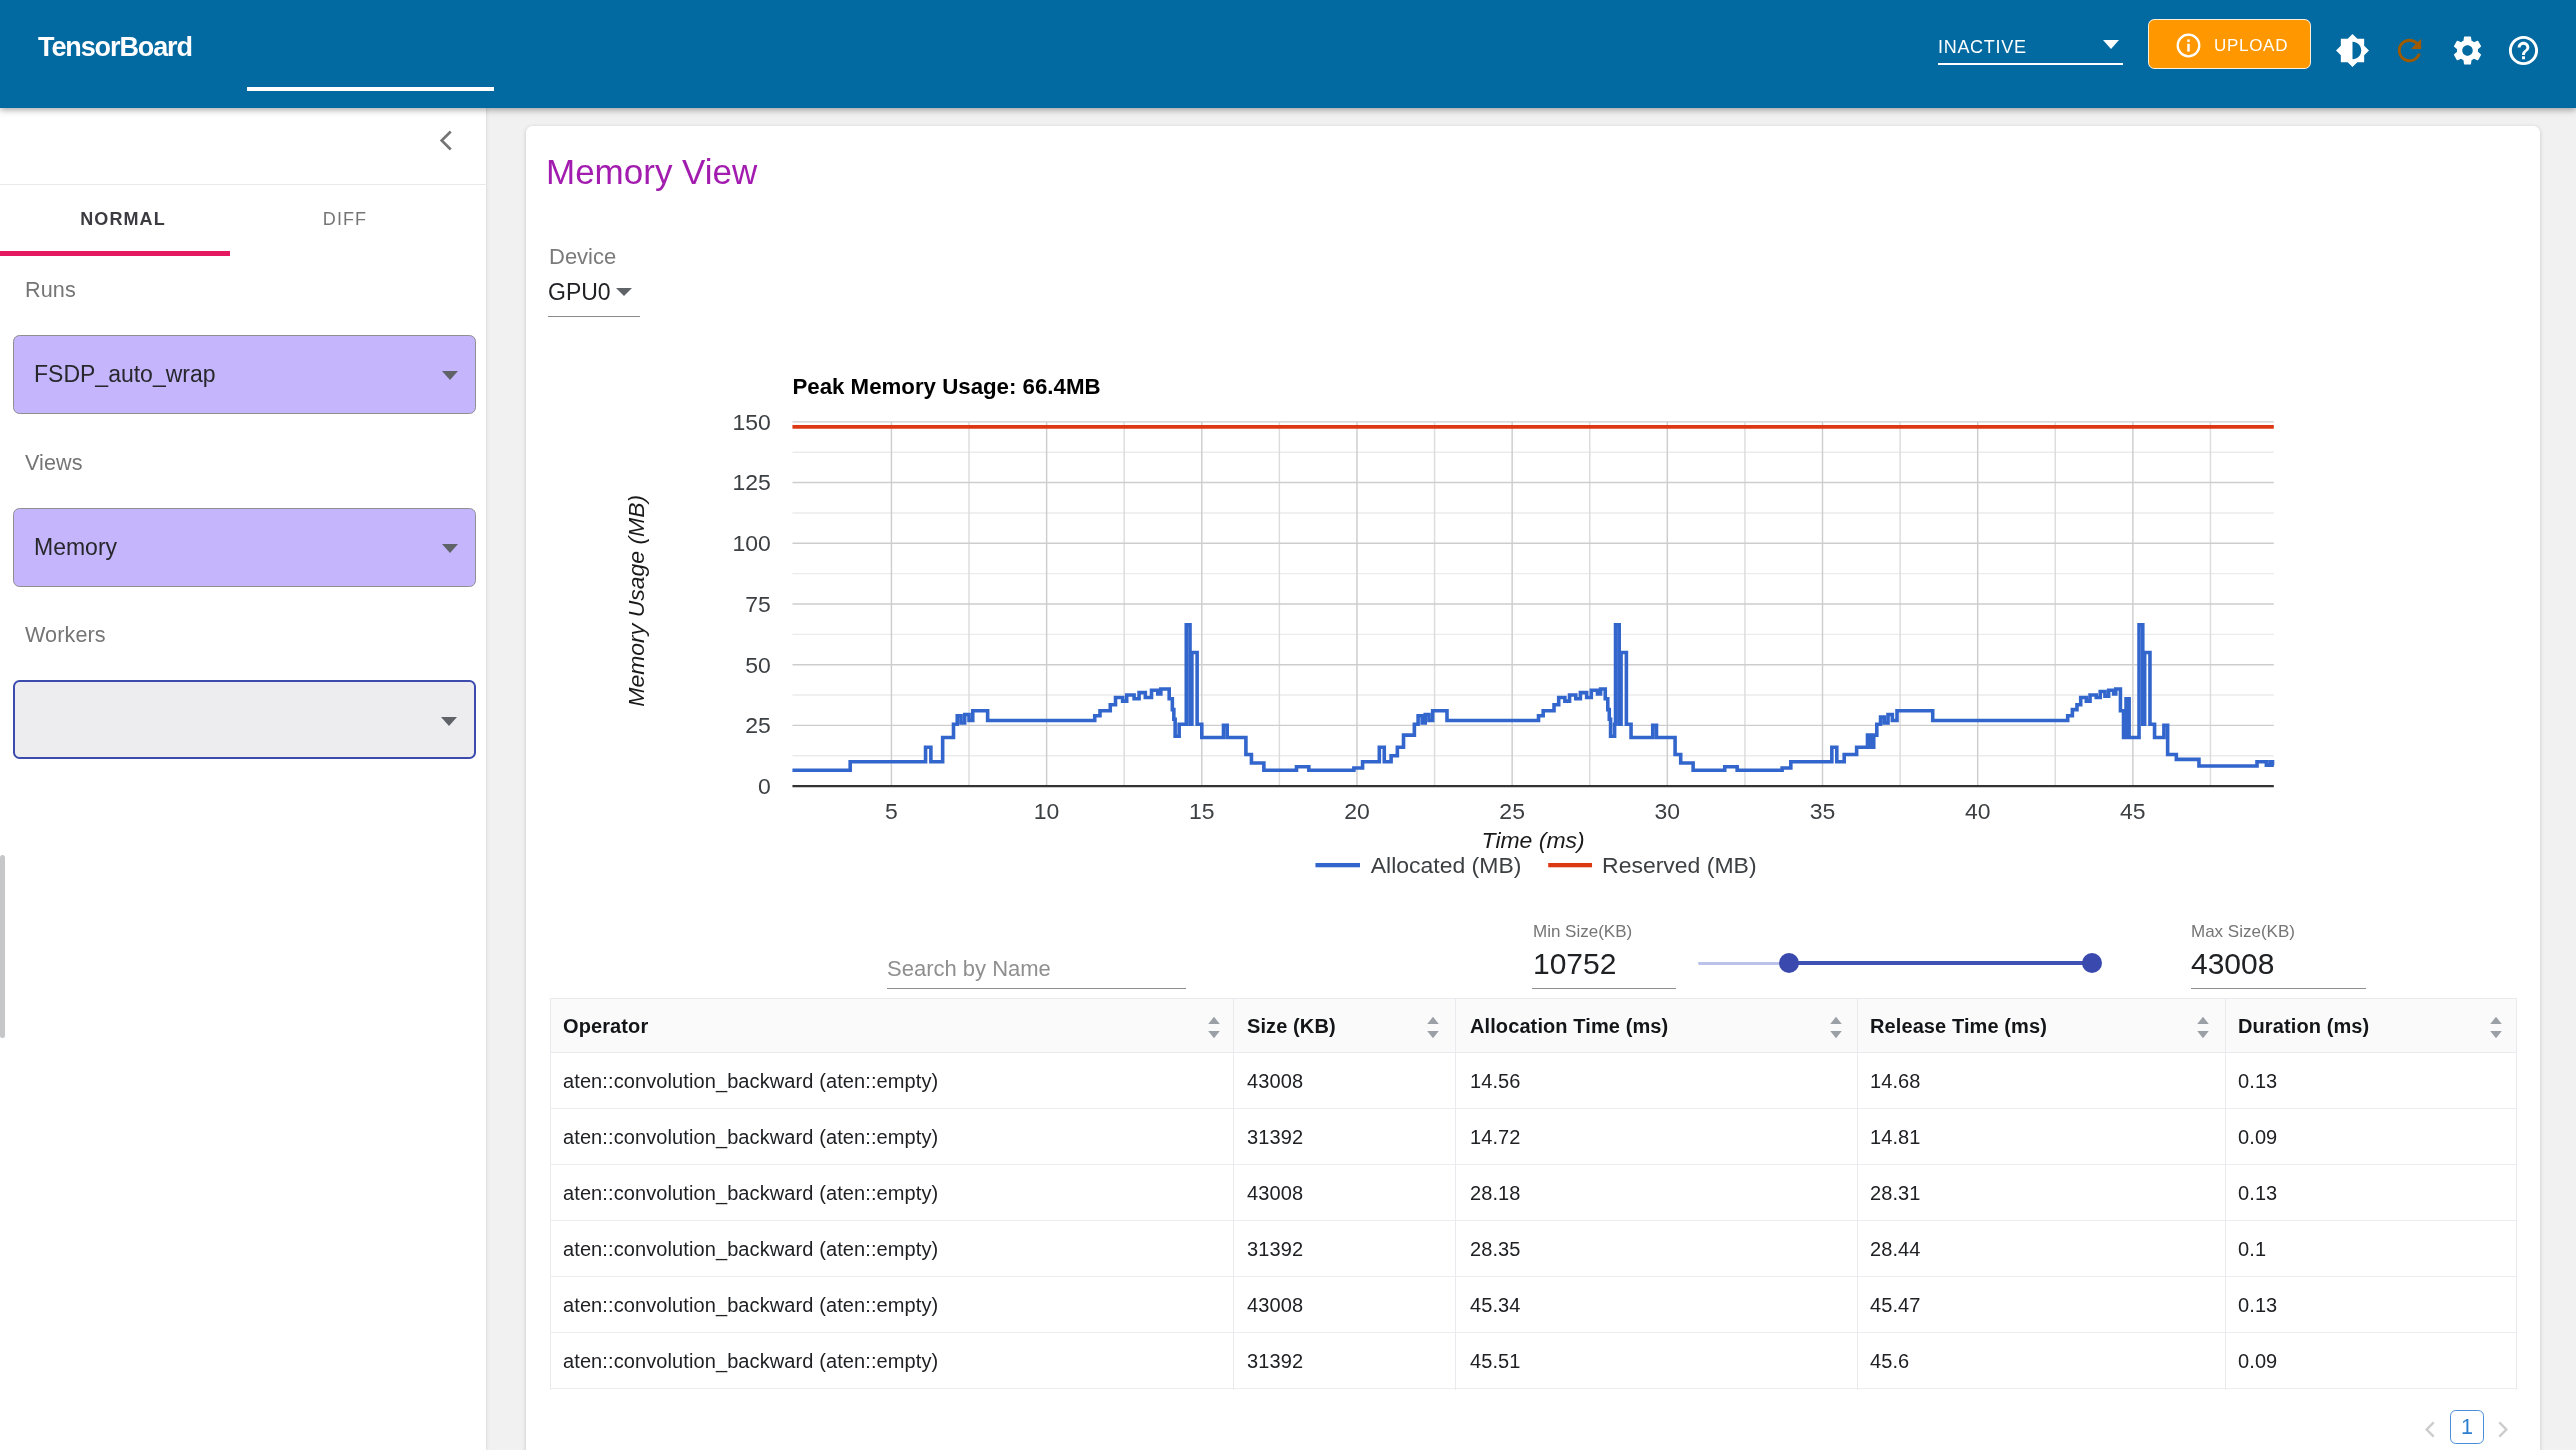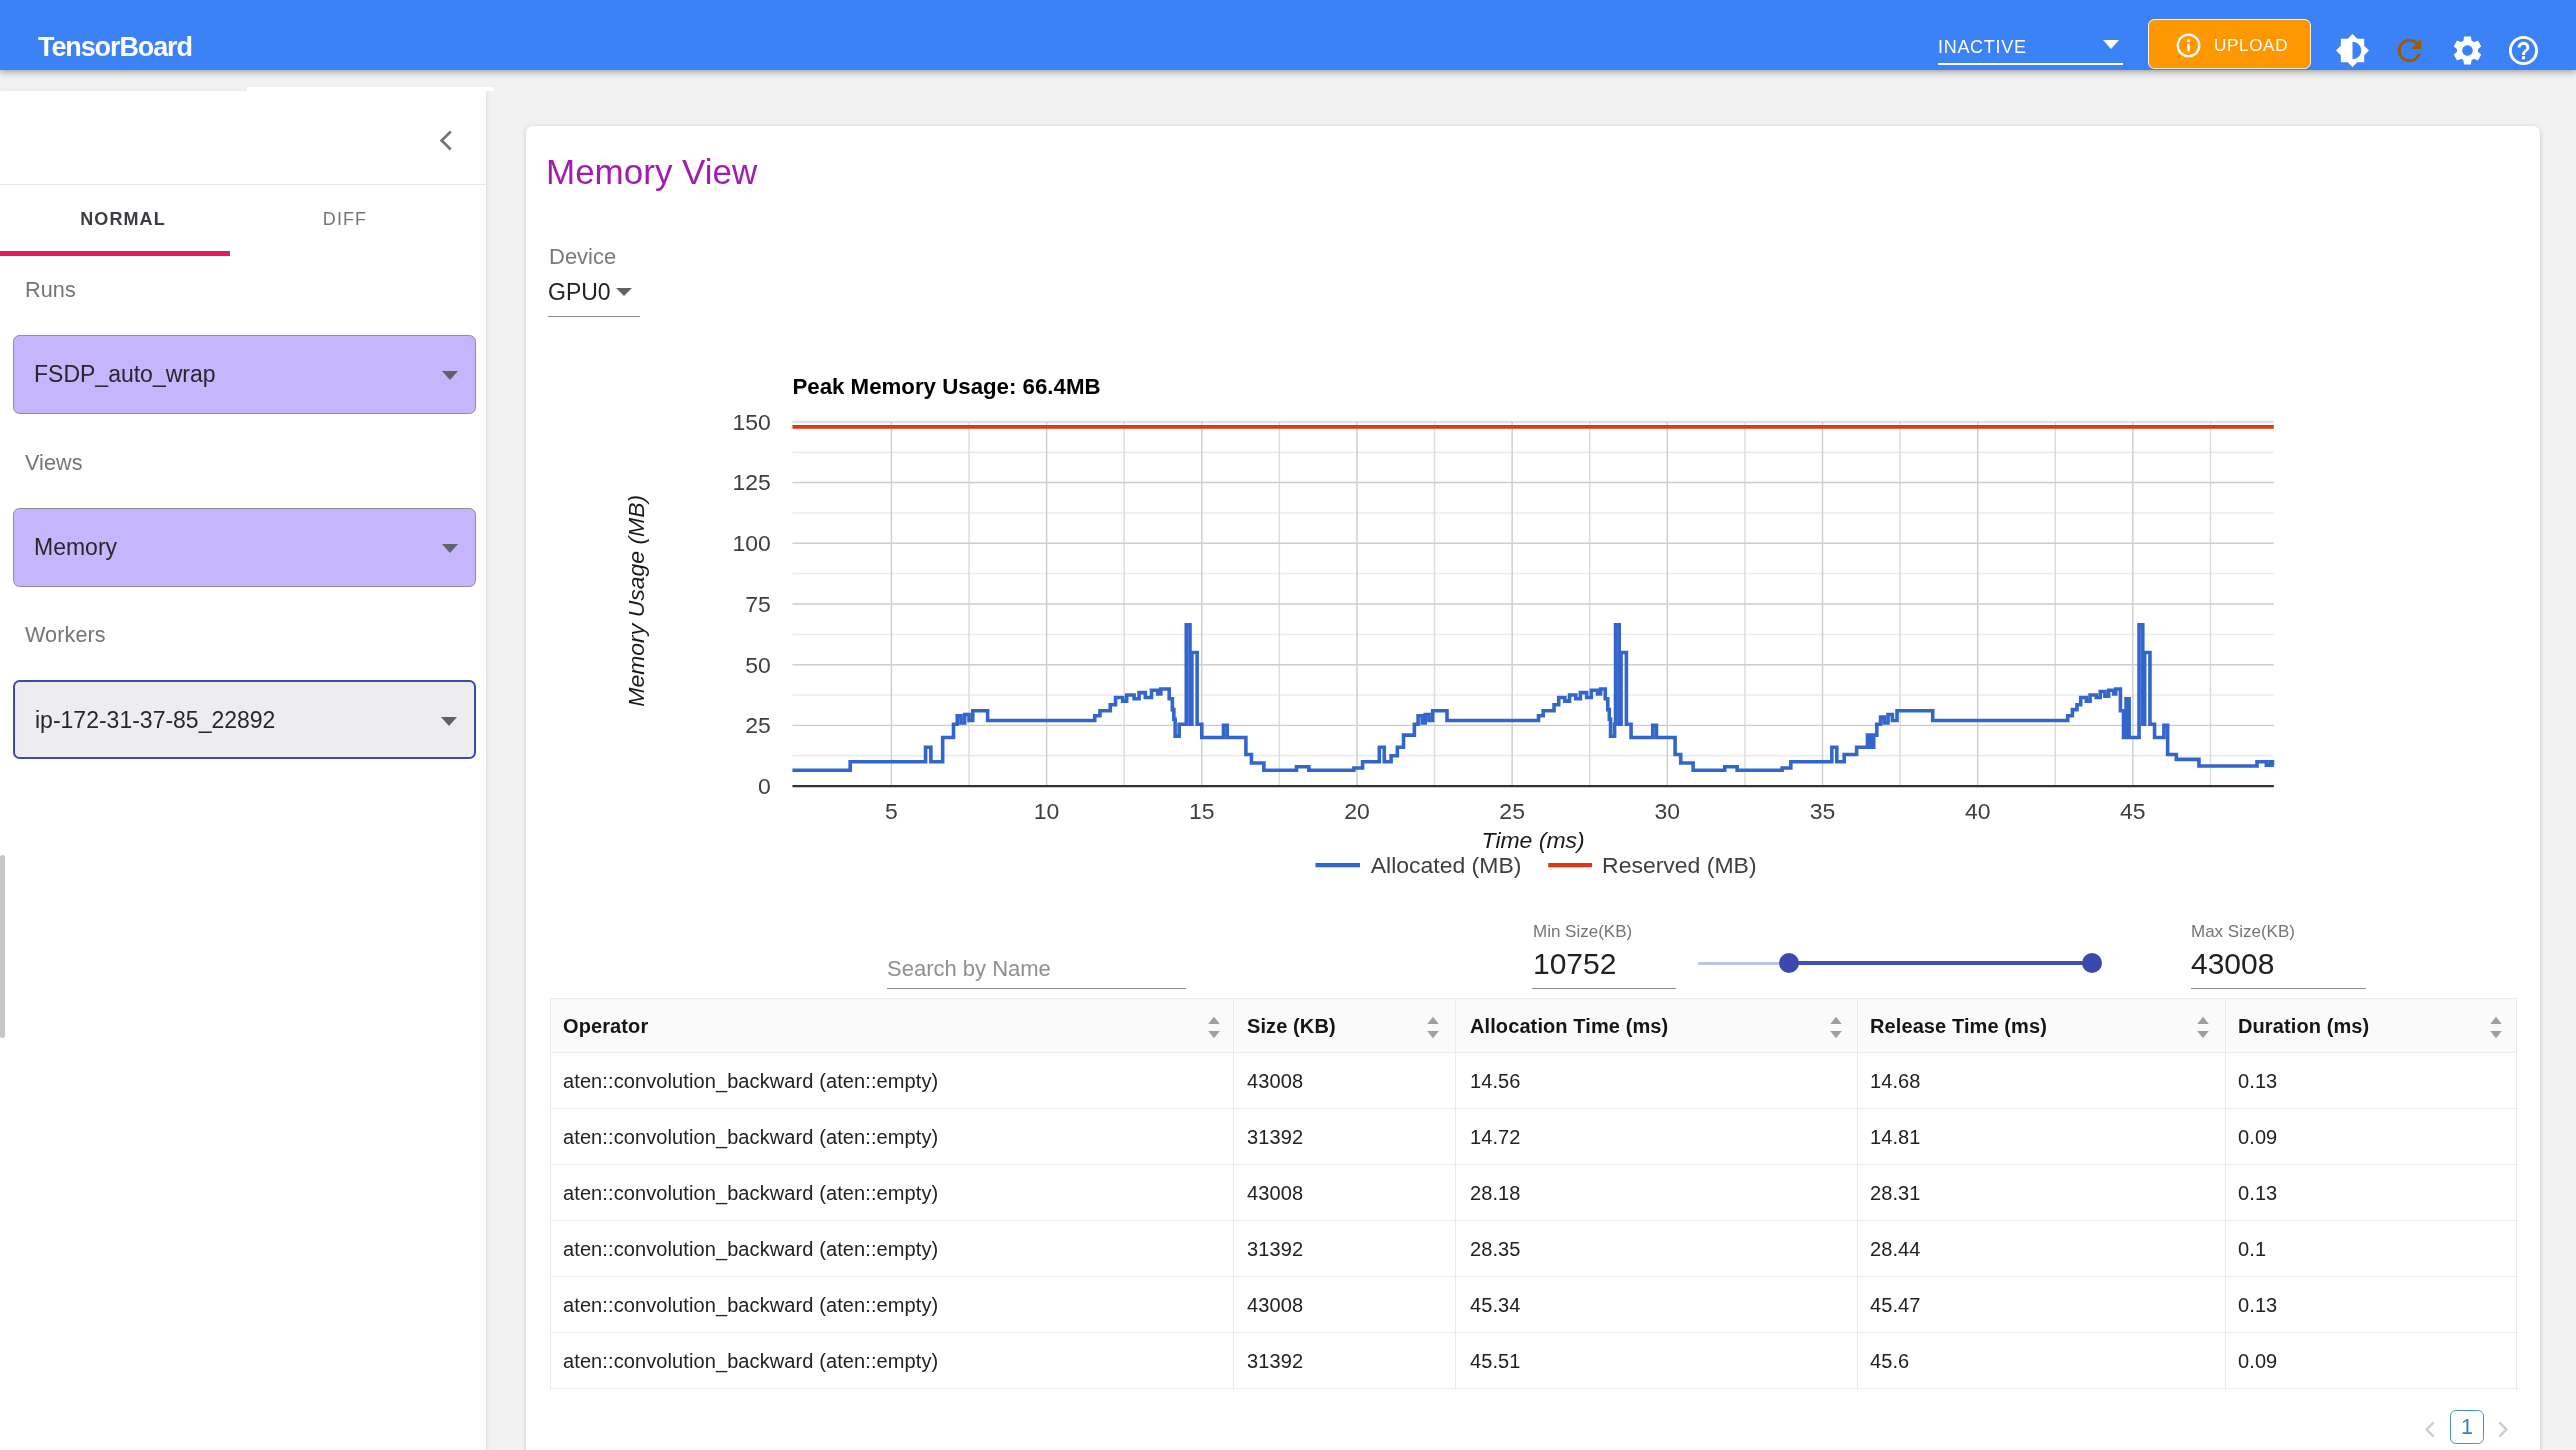--- a/index.html
+++ b/index.html
@@ -1,19 +1,19 @@
 <!DOCTYPE html>
 <html style="font-size:11.5px"><head><meta charset="utf-8"><title>TensorBoard</title>
 <style>
 * { margin:0; padding:0; box-sizing:border-box; }
 html,body { width:2576px; height:1450px; }
 body { font-family:"Liberation Sans", sans-serif; background:#f1f1f1; }
 .page { position:relative; width:2576px; height:1450px; overflow:hidden; }
 .abs { position:absolute; }
-.header { position:absolute; left:0; top:0; width:2576px; height:70px; background:#3b82f6; box-shadow:0 2.2px 6.5px rgba(0,0,0,0.35); z-index:20; }
+.header { position:absolute; left:0; top:0; width:2576px; height:108px; background:#0369a1; box-shadow:0 2.2px 6.5px rgba(0,0,0,0.35); z-index:20; }
 .logo { position:absolute; left:38px; top:0; height:91px; line-height:94px; color:#fff; font-size:27px; font-weight:bold; letter-spacing:-1.1px; }
 .ptab { position:absolute; left:247px; top:0; width:247px; height:91px; line-height:93px; text-align:center; color:#fff; font-size:18.7px; font-weight:bold; letter-spacing:0.7px; }
 .ptab-line { position:absolute; left:247px; top:87px; width:247px; height:4.3px; background:#fff; }
 .inactive { position:absolute; left:1938px; top:0; height:91px; color:#fff; }
 .inactive .txt { position:absolute; left:0; top:37px; font-size:18px; letter-spacing:0.7px; white-space:nowrap; }
 .inactive .line { position:absolute; left:0; top:63px; width:185px; height:2.2px; background:#fff; }
 .inactive .caret { position:absolute; left:165px; top:40px; width:0; height:0; border-left:8px solid transparent; border-right:8px solid transparent; border-top:9.3px solid #fff; }
 .upload { position:absolute; left:2148px; top:18.7px; width:163px; height:50px; background:#ff9800; border:1.4px solid rgba(255,255,255,0.85); border-radius:6.5px; color:#fff; }
 .upload svg { position:absolute; left:26px; top:12.2px; }
 .upload .utxt { position:absolute; left:65px; top:16px; font-size:17px; letter-spacing:0.7px; }
@@ -69,21 +69,20 @@
         <div class="stxt">FSDP_auto_wrap</div>
         <div class="scaret"></div>
       </div>
     <div class="slabel" style="top:359px">Views</div>
     <div class="sel" style="top:417px">
         <div class="stxt">Memory</div>
         <div class="scaret"></div>
       </div>
     <div class="slabel" style="top:531px">Workers</div>
     <div class="sel sel3" style="top:589px">
-        <div class="stxt">ip-172-31-37-85_22892</div>
         <div class="scaret"></div>
       </div>
     <div class="sthumb"></div>
   </div>
   <div class="header">
     <div class="logo">TensorBoard</div>
     <div class="ptab-line"></div>
     <div class="inactive">
         <span class="txt">INACTIVE</span>
         <span class="caret"></span>

